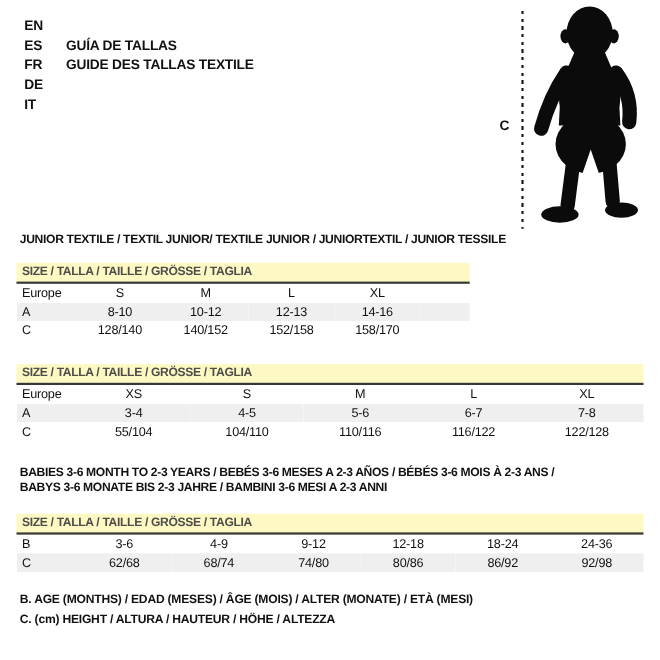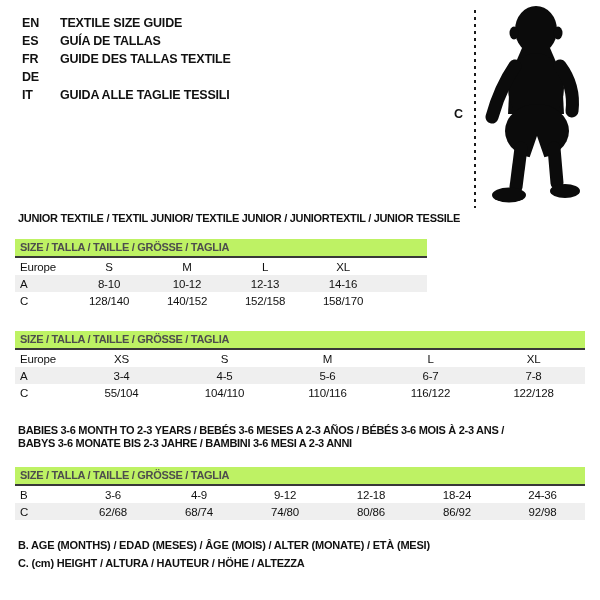--- a/index.html
+++ b/index.html
@@ -16,21 +16,21 @@
   .height-line{
     position:absolute;left:474px;top:10px;width:2px;height:198px;
     background-image:repeating-linear-gradient(to bottom,#1a1a1a 0 3px,transparent 3px 7px);
   }
   .height-label{position:absolute;left:454px;top:107px;font-weight:bold;font-size:12.5px;}
   svg.baby{position:absolute;left:482px;top:4px;}
   
   .section{position:absolute;left:15px;}
   .sec-title{font-weight:bold;font-size:11px;letter-spacing:-0.3px;line-height:13px;margin-left:3px;white-space:nowrap;}
   .size-bar{
-    background:#bef264;color:#4d4d4d;font-weight:bold;font-size:11px;letter-spacing:-0.3px;
+    background:#fef9c3;color:#4d4d4d;font-weight:bold;font-size:11px;letter-spacing:-0.3px;
     height:15px;line-height:15px;padding:1px 16px 1px 5px;border-bottom:2px solid #383838;
   }
   #sec1 .size-bar{margin-top:14px;}
   #sec2 .size-bar{margin-top:12px;}
   #sec3 .size-bar{margin-top:17px;}
   table.size-table{border-collapse:collapse;table-layout:fixed;font-size:11.5px;letter-spacing:-0.2px;width:100%;}
   table.size-table td{height:17px;padding:0;text-align:center;white-space:nowrap;overflow:hidden;}
   table.size-table td.lbl{text-align:left;padding-left:5px;}
   tr.alt{background:#efefef;}
   #sec1{top:212px;width:412px;}
@@ -39,36 +39,34 @@
   .sub{font-size:8px;vertical-align:-2px;}
   
   .legend{position:absolute;left:18px;top:536px;font-weight:bold;font-size:11px;letter-spacing:-0.2px;line-height:18px;white-space:nowrap;}
 </style>
 </head>
 <body>
 
 <div class="lang-block">
   <div class="lang-row">
     <span class="lang-code">EN</span>
-    <span>TEXTILE SIZE GUIDE</span>
   </div>
   <div class="lang-row">
     <span class="lang-code">ES</span>
     <span>GUÍA DE TALLAS</span>
   </div>
   <div class="lang-row">
     <span class="lang-code">FR</span>
     <span>GUIDE DES TALLAS TEXTILE</span>
   </div>
   <div class="lang-row">
     <span class="lang-code">DE</span>
   </div>
   <div class="lang-row">
     <span class="lang-code">IT</span>
-    <span>GUIDA ALLE TAGLIE TESSILI</span>
   </div>
 </div>
 
 <span class="height-label">C</span>
 <div class="height-line"></div>
 <svg class="baby" width="110" height="202" viewBox="0 0 110 202" xmlns="http://www.w3.org/2000/svg">
   <g fill="#0b0b0b" stroke="none">
     <ellipse cx="54" cy="26" rx="21" ry="24"></ellipse>
     <ellipse cx="32" cy="29" rx="4.5" ry="6.5"></ellipse>
     <ellipse cx="76" cy="29" rx="4.5" ry="6.5"></ellipse>

